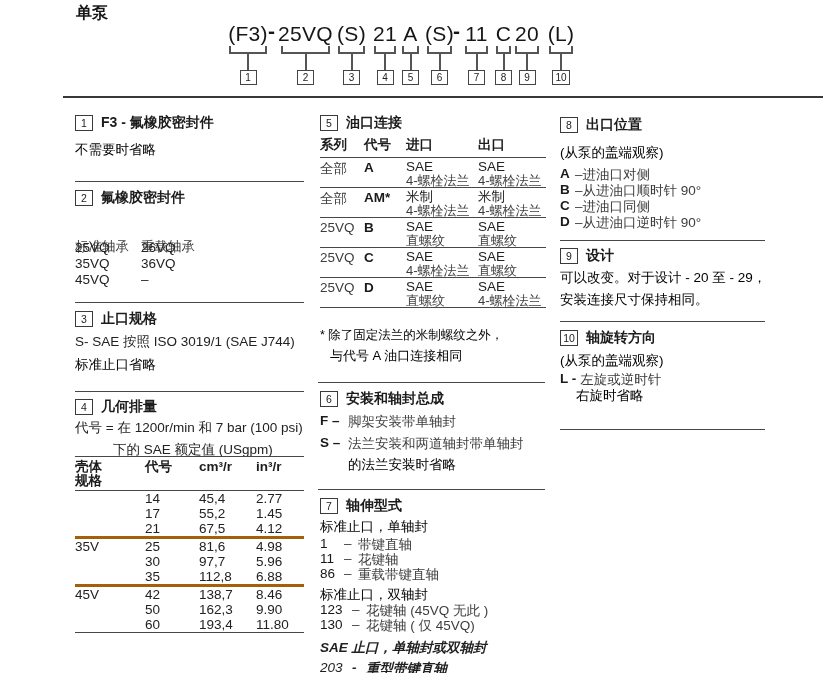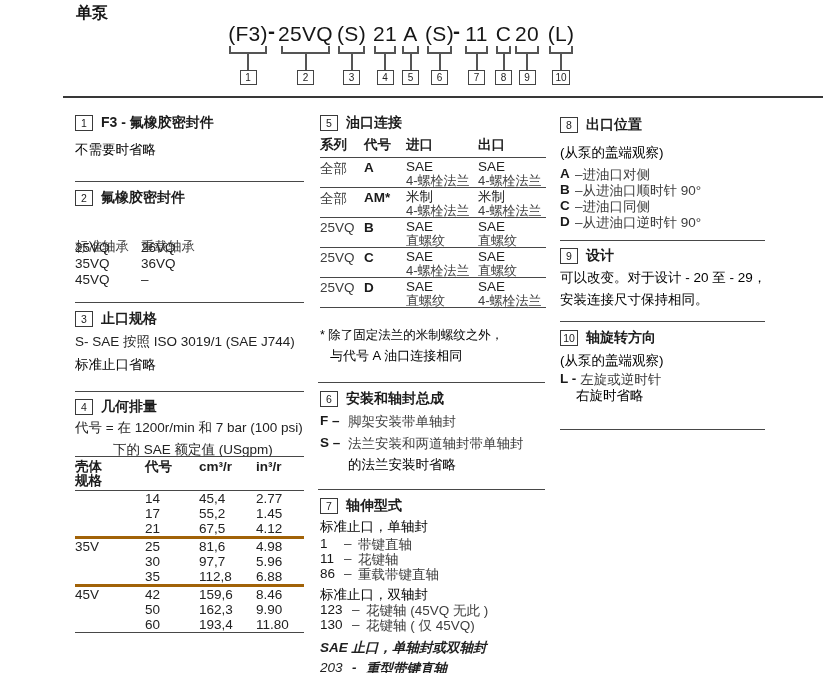--- a/index.html
+++ b/index.html
@@ -225,21 +225,21 @@
       </div>
     <div class="drow">
         <span class="dc1"></span>
         <span class="dc2">35</span>
         <span class="dc3">112,8</span>
         <span class="dc4">6.88</span>
       </div>
     <div class="drow group">
         <span class="dc1">45V</span>
         <span class="dc2">42</span>
-        <span class="dc3">159,6</span>
+        <span class="dc3">138,7</span>
         <span class="dc4">8.46</span>
       </div>
     <div class="drow">
         <span class="dc1"></span>
         <span class="dc2">50</span>
         <span class="dc3">162,3</span>
         <span class="dc4">9.90</span>
       </div>
     <div class="drow">
         <span class="dc1"></span>

